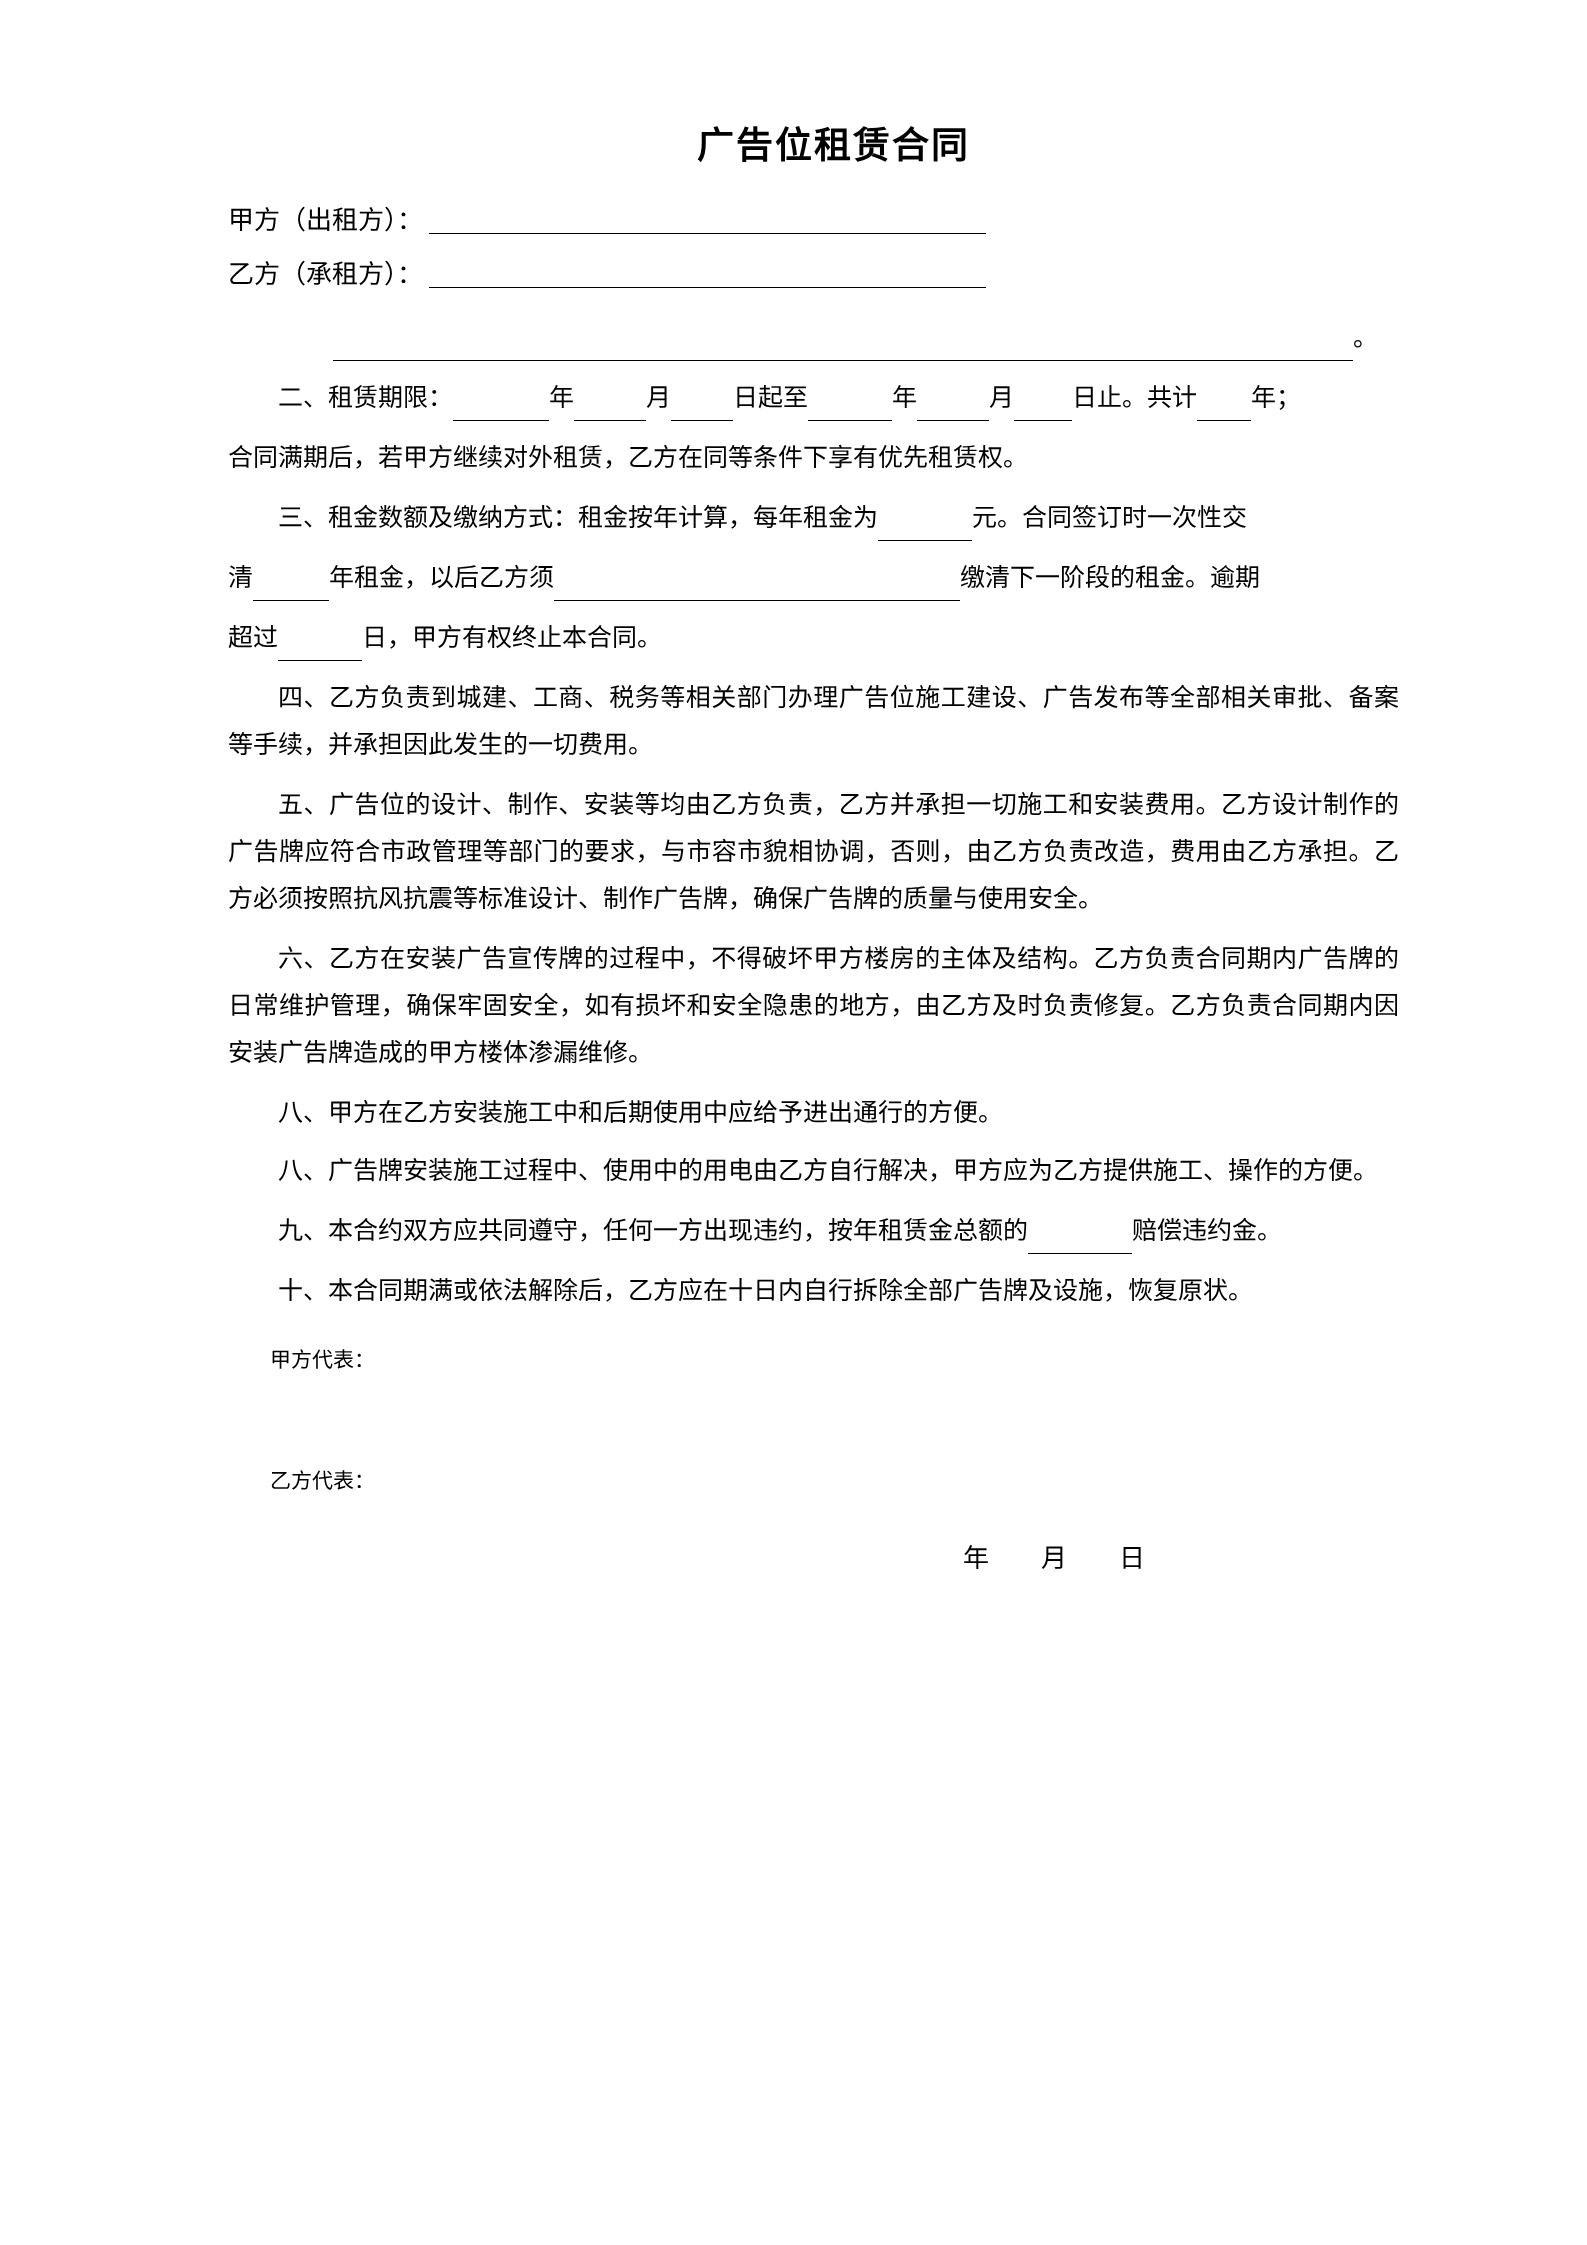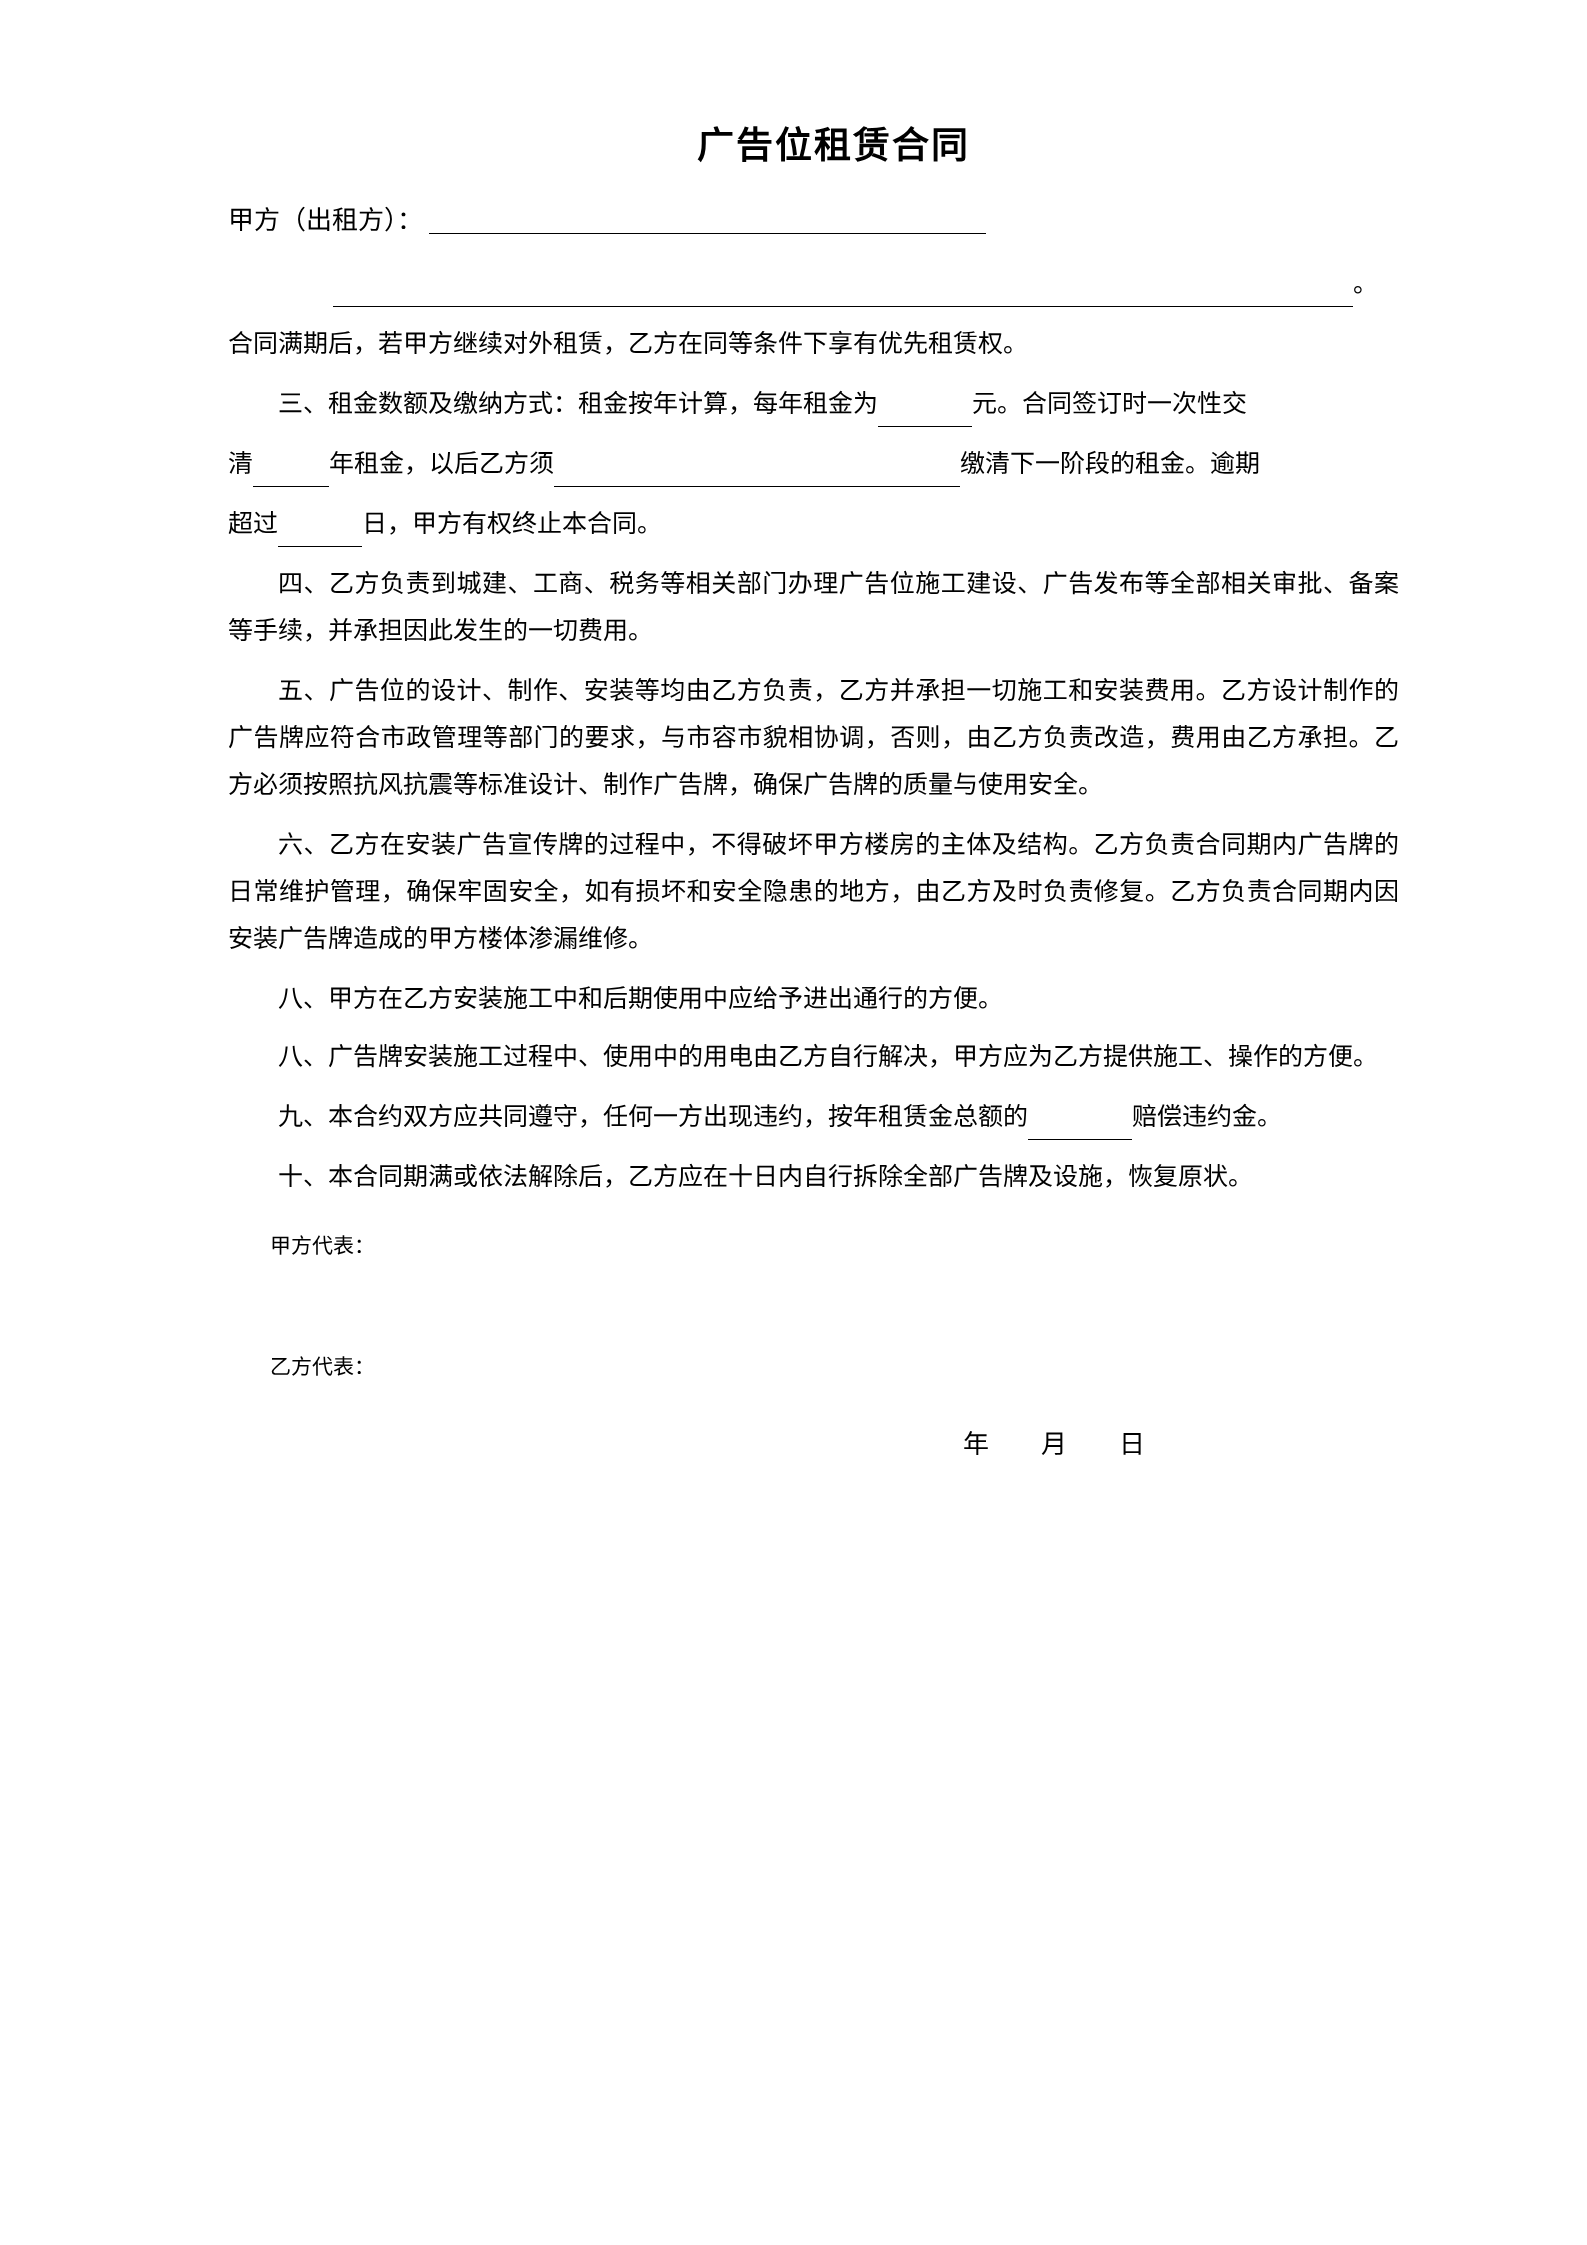--- a/index.html
+++ b/index.html
@@ -96,24 +96,29 @@
 
 <div class="page">
 
   <h1 class="doc-title">广告位租赁合同</h1>
 
   <div class="party-line">
     <span class="party-label">甲方（出租方）：</span>
       <span class="fill party-fill"></span>
   </div>
 
+  <div class="party-line">
+    <span class="party-label">乙方（承租方）：</span>
+      <span class="fill party-fill"></span>
+  </div>
 
 
   <p class="clause noindent" style="text-indent:4.2em;"><span class="fill u-loc2"></span><span>。</span></p>
 
+  <p class="clause"><span>二、租赁期限：</span><span class="fill u-y1"></span><span>年</span><span class="fill u-m1"></span><span>月</span><span class="fill u-d1"></span><span>日起至</span><span class="fill u-y2"></span><span>年</span><span class="fill u-m2"></span><span>月</span><span class="fill u-d2"></span><span>日止。共计</span><span class="fill u-total"></span><span>年；</span></p>
 
   <p class="clause noindent">合同满期后，若甲方继续对外租赁，乙方在同等条件下享有优先租赁权。</p>
 
   <p class="clause"><span>三、租金数额及缴纳方式：租金按年计算，每年租金为</span><span class="fill u-rent"></span><span>元。合同签订时一次性交</span></p>
 
   <p class="clause noindent"><span>清</span><span class="fill u-years"></span><span>年租金，以后乙方须</span><span class="fill u-pay"></span><span>缴清下一阶段的租金。逾期</span></p>
 
   <p class="clause noindent"><span>超过</span><span class="fill u-days"></span><span>日，甲方有权终止本合同。</span></p>
 
   <p class="clause">四、乙方负责到城建、工商、税务等相关部门办理广告位施工建设、广告发布等全部相关审批、备案等手续，并承担因此发生的一切费用。</p>

